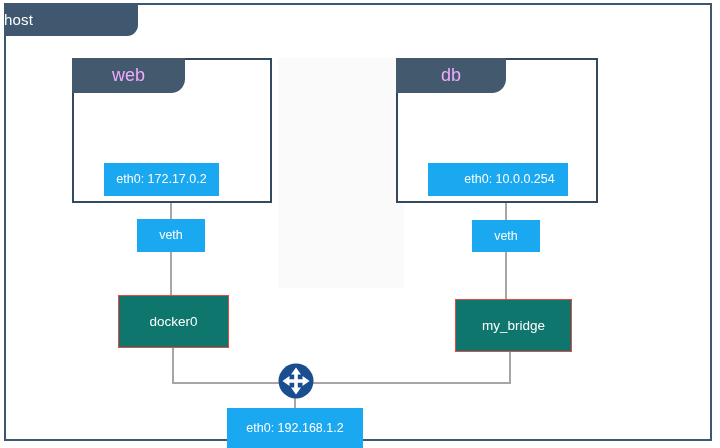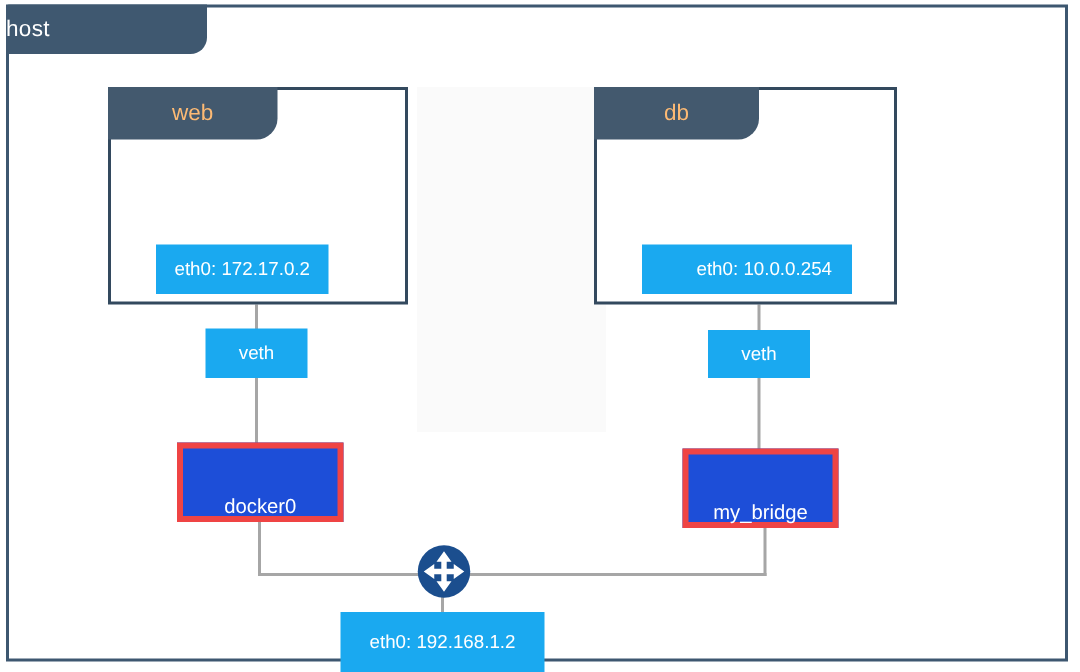--- a/index.html
+++ b/index.html
@@ -74,22 +74,22 @@
     left: -2px;
     top: -2px;
     height: 35px;
     background: #43596e;
     border-bottom-right-radius: 14px;
     display: flex;
     align-items: center;
     justify-content: center;
   }
   .container-tab-label {
-    color: #fdba74;
-    font-size: 15px;
+    color: #f0abfc;
+    font-size: 18px;
     line-height: 1;
     padding-bottom: 1px;
     text-align: center;
   }
 
   
   .chip {
     position: absolute;
     box-sizing: border-box;
     background: #1aa9f0;
@@ -101,24 +101,24 @@
     color: #ffffff;
     font-size: 12.5px;
     line-height: 1;
     white-space: nowrap;
   }
 
   
   .bridge {
     position: absolute;
     box-sizing: border-box;
-    background: #1d4ed8;
-    border: 4px solid #ef4444;
-    display: flex;
-    align-items: flex-end;
+    background: #0f766e;
+    border: 1px solid #ef4444;
+    display: flex;
+    align-items: center;
     justify-content: center;
   }
   .bridge-label {
     color: #ffffff;
     font-size: 13.5px;
     line-height: 1;
     white-space: nowrap;
   }
 
   
@@ -187,21 +187,21 @@
   </div>
 
   <div class="chip" style="left:472px; top:220px; width:68px; height:32px;">
     <span class="chip-label">veth</span>
   </div>
 
   <div class="bridge" style="left:118px; top:295px; width:111px; height:53px;">
     <span class="bridge-label">docker0</span>
   </div>
 
-  <div class="bridge" style="left:455px; top:299px; width:104px; height:53px;">
+  <div class="bridge" style="left:455px; top:299px; width:117px; height:53px;">
     <span class="bridge-label">my_bridge</span>
   </div>
 
   <div class="router-icon">
     <svg width="36" height="36" viewBox="0 0 36 36">
       <circle cx="18" cy="18" r="17.5" fill="#1b4e8e"></circle>
       <path d="M18 4.5 L23 11.5 L19.8 11.5 L19.8 16.2 L24.5 16.2 L24.5 13 L31.5 18 L24.5 23 L24.5 19.8 L19.8 19.8 L19.8 24.5 L23 24.5 L18 31.5 L13 24.5 L16.2 24.5 L16.2 19.8 L11.5 19.8 L11.5 23 L4.5 18 L11.5 13 L11.5 16.2 L16.2 16.2 L16.2 11.5 L13 11.5 Z" fill="#ffffff"></path>
     </svg>
   </div>
 

